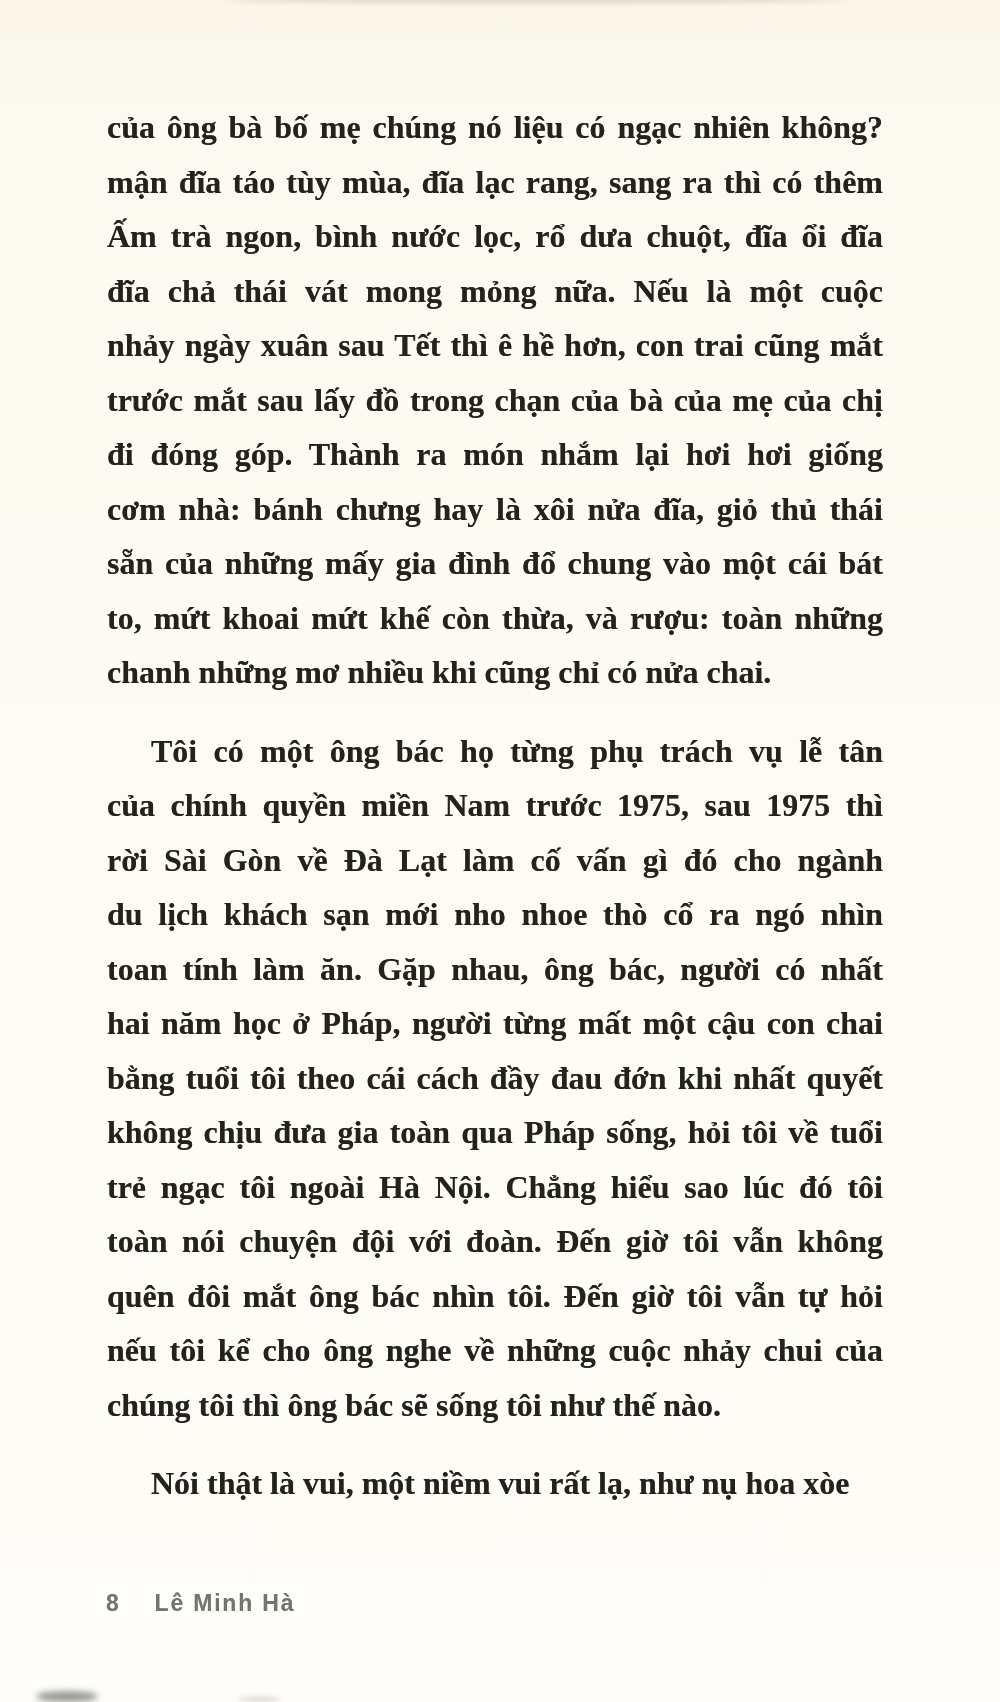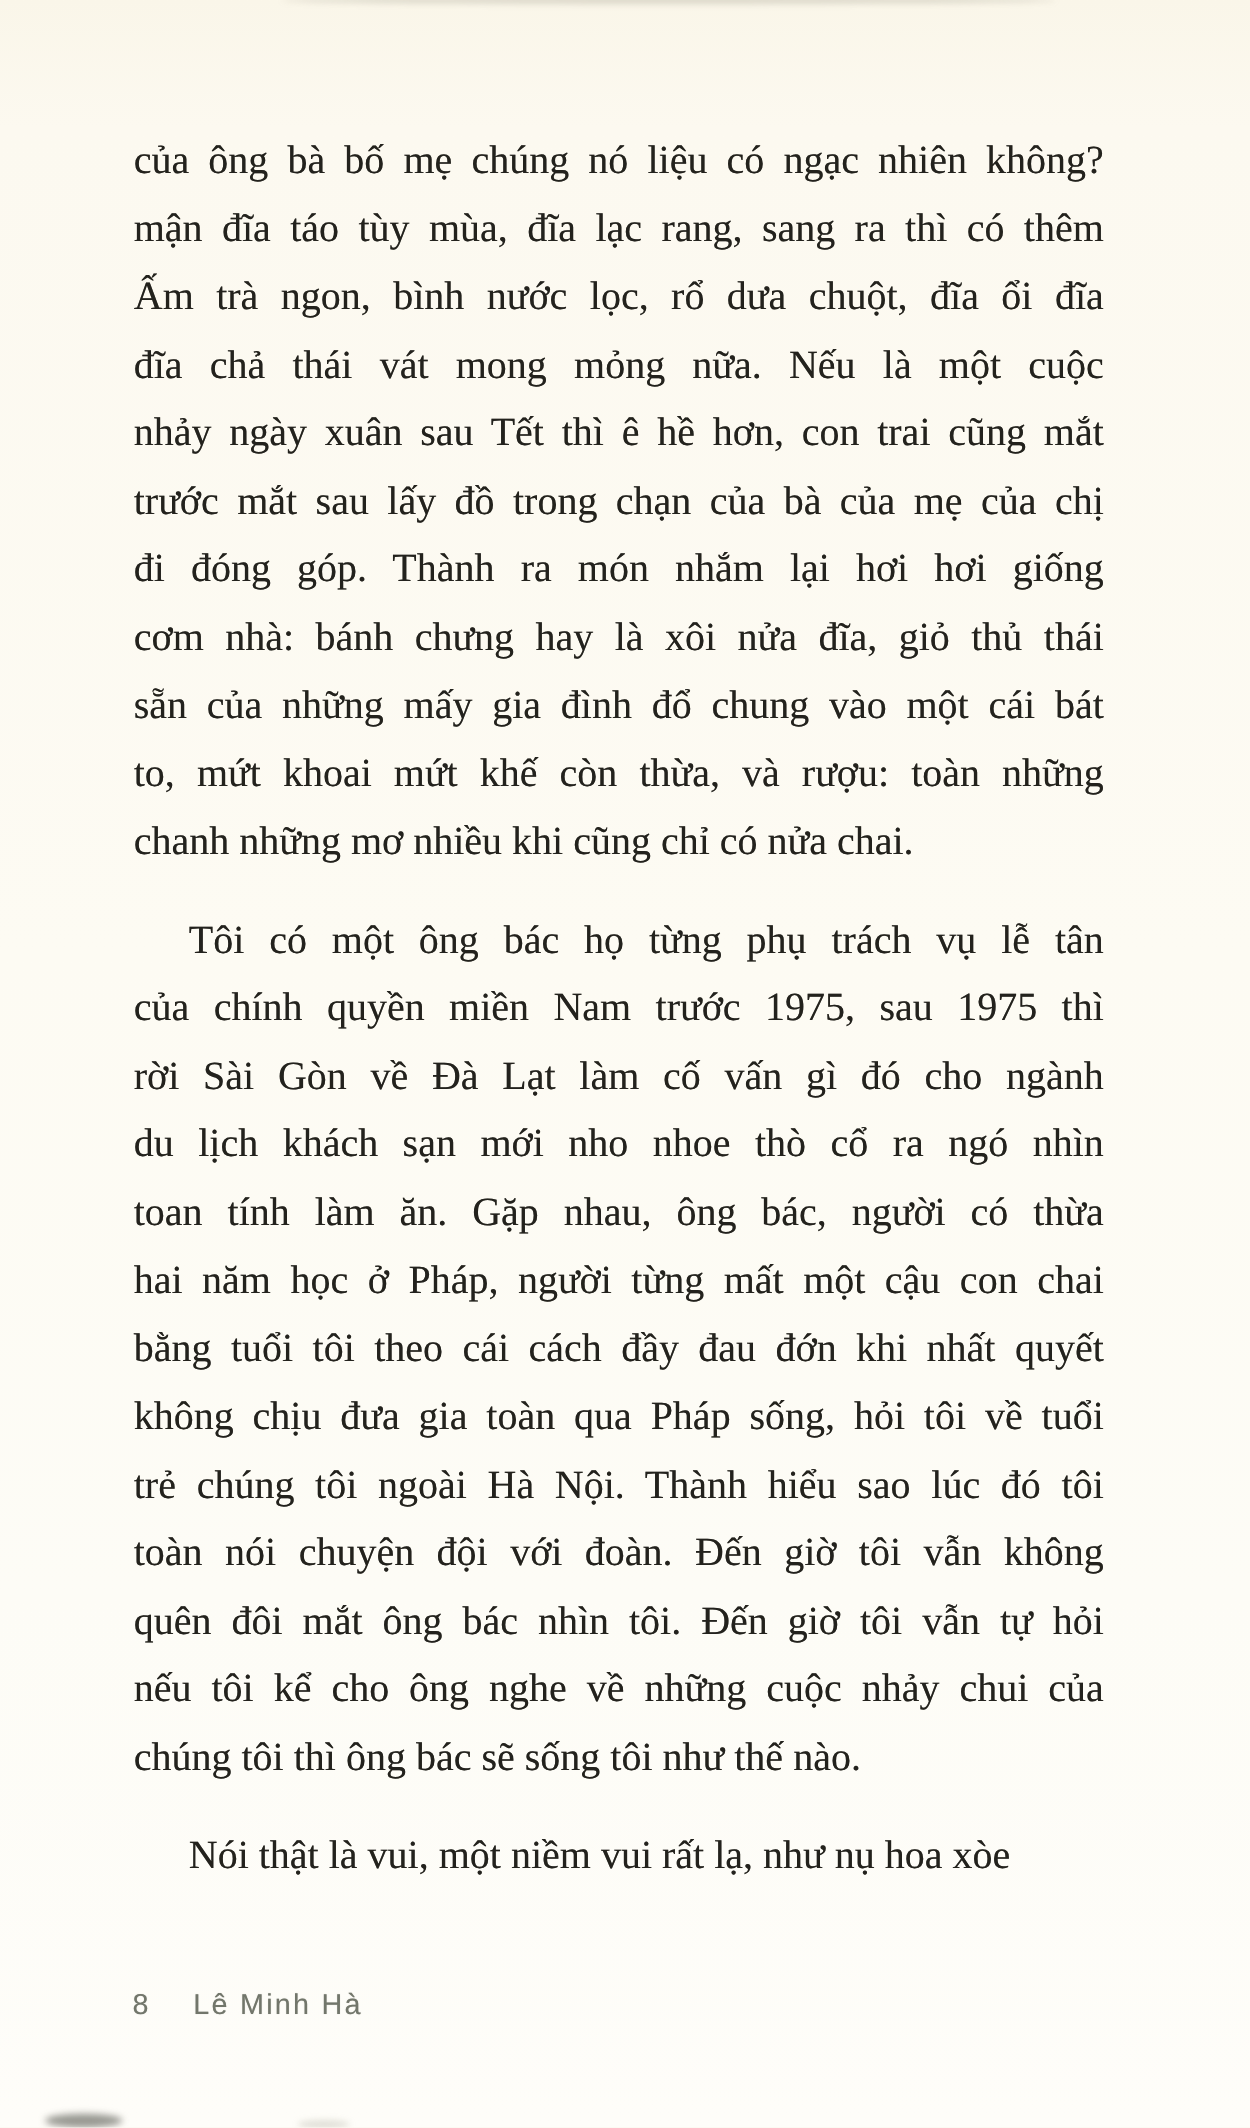--- a/index.html
+++ b/index.html
@@ -11,20 +11,21 @@
     height: 1702px;
     position: relative;
     overflow: hidden;
     background: #fcf9f0;
     font-family: "Liberation Serif", "DejaVu Serif", serif;
   }
   .page {
     position: absolute;
     inset: 0;
     background: linear-gradient(180deg, #faf6e9 0%, #fcf9f0 6%, #fdfbf3 45%, #fdfcf6 75%, #fefdf9 100%);
+    font-weight: bold;
   }
   .text-block {
     position: absolute;
     left: 107px;
     top: 100px;
     width: 776px;
     font-size: 32px;
     line-height: 54.5px;
     color: #23221d;
     text-shadow: 0 0 0.5px rgba(35, 33, 28, 0.55);
@@ -87,25 +88,25 @@
         <div class="line">cơm nhà: bánh chưng hay là xôi nửa đĩa, giỏ thủ thái</div>
         <div class="line">sẵn của những mấy gia đình đổ chung vào một cái bát</div>
         <div class="line">to, mứt khoai mứt khế còn thừa, và rượu: toàn những</div>
         <div class="line para-end">chanh những mơ nhiều khi cũng chỉ có nửa chai.</div>
       </div>
       <div class="para">
         <div class="line first-indent">Tôi có một ông bác họ từng phụ trách vụ lễ tân</div>
         <div class="line">của chính quyền miền Nam trước 1975, sau 1975 thì</div>
         <div class="line">rời Sài Gòn về Đà Lạt làm cố vấn gì đó cho ngành</div>
         <div class="line">du lịch khách sạn mới nho nhoe thò cổ ra ngó nhìn</div>
-        <div class="line">toan tính làm ăn. Gặp nhau, ông bác, người có thừa</div>
+        <div class="line">toan tính làm ăn. Gặp nhau, ông bác, người có nhất</div>
         <div class="line">hai năm học ở Pháp, người từng mất một cậu con chai</div>
         <div class="line">bằng tuổi tôi theo cái cách đầy đau đớn khi nhất quyết</div>
         <div class="line">không chịu đưa gia toàn qua Pháp sống, hỏi tôi về tuổi</div>
-        <div class="line">trẻ chúng tôi ngoài Hà Nội. Thành hiểu sao lúc đó tôi</div>
+        <div class="line">trẻ ngạc tôi ngoài Hà Nội. Chẳng hiểu sao lúc đó tôi</div>
         <div class="line">toàn nói chuyện đội với đoàn. Đến giờ tôi vẫn không</div>
         <div class="line">quên đôi mắt ông bác nhìn tôi. Đến giờ tôi vẫn tự hỏi</div>
         <div class="line">nếu tôi kể cho ông nghe về những cuộc nhảy chui của</div>
         <div class="line para-end">chúng tôi thì ông bác sẽ sống tôi như thế nào.</div>
       </div>
       <div class="para">
         <div class="line para-end first-indent">Nói thật là vui, một niềm vui rất lạ, như nụ hoa xòe</div>
       </div>
     </div>
 

